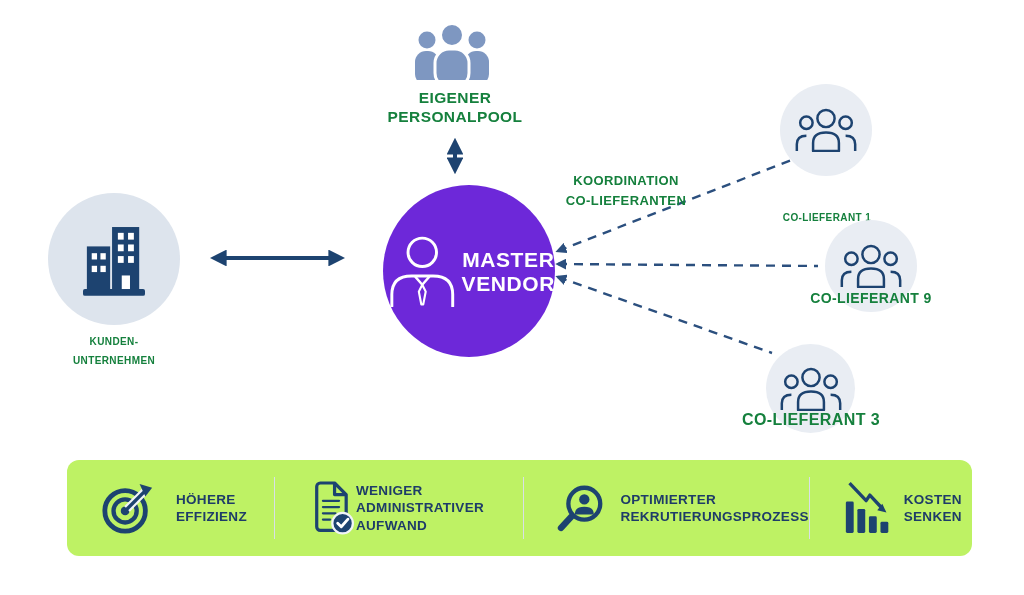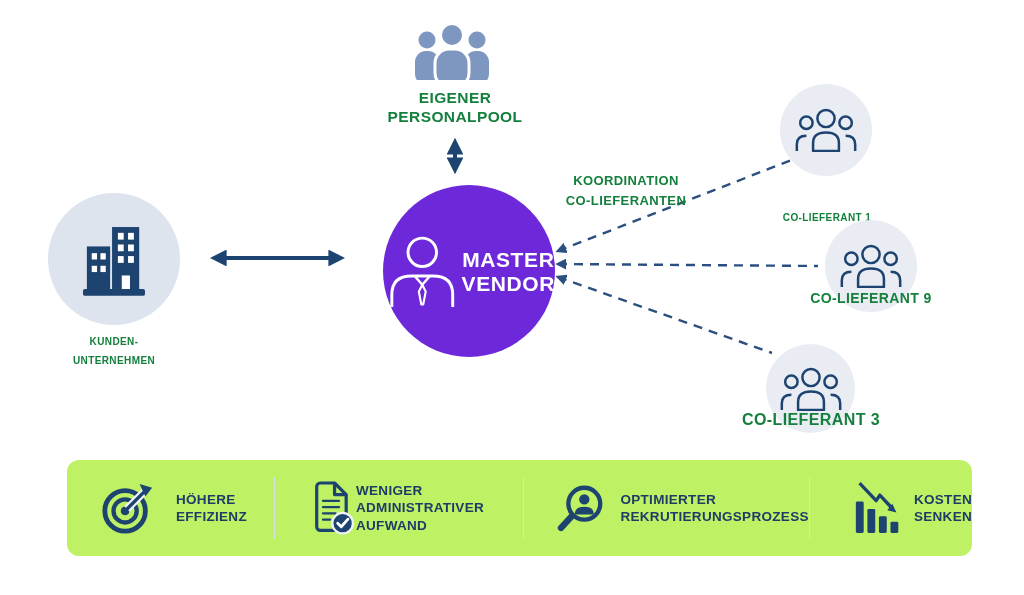--- a/index.html
+++ b/index.html
@@ -27,21 +27,21 @@
     background:#bef264; border-radius:12px; display:flex; align-items:stretch;margin-left:24px;
   }
   .benefit { display:flex; align-items:center; box-sizing:border-box; }
   .benefit .txt {
     font-weight:bold; color:#1e3c68; font-size:13.5px; line-height:17.5px;
     letter-spacing:0.3px; white-space:pre-line; text-align:left;
   }
   .b1 { width:208px; padding-left:34px; gap:21px; }
   .b2 { width:249px; padding-left:31px; }
   .b3 { width:285px; padding-left:31px; gap:14px; }
-  .b4 { width:163px; padding-left:34px; gap:12px;justify-content:flex-end; }
+  .b4 { width:163px; padding-left:34px; gap:12px; }
   .vdiv { width:1px; background:#d9dfe7; align-self:center; height:62px; }
 </style>
 </head>
 <body>
 
 <div class="stage">
 
   <svg class="connectors" width="1024" height="595" viewBox="0 0 1024 595">
     <defs>
       <marker id="mNavy" viewBox="0 0 10 10" refX="7.5" refY="5" markerWidth="4.2" markerHeight="4.2" orient="auto-start-reverse">

